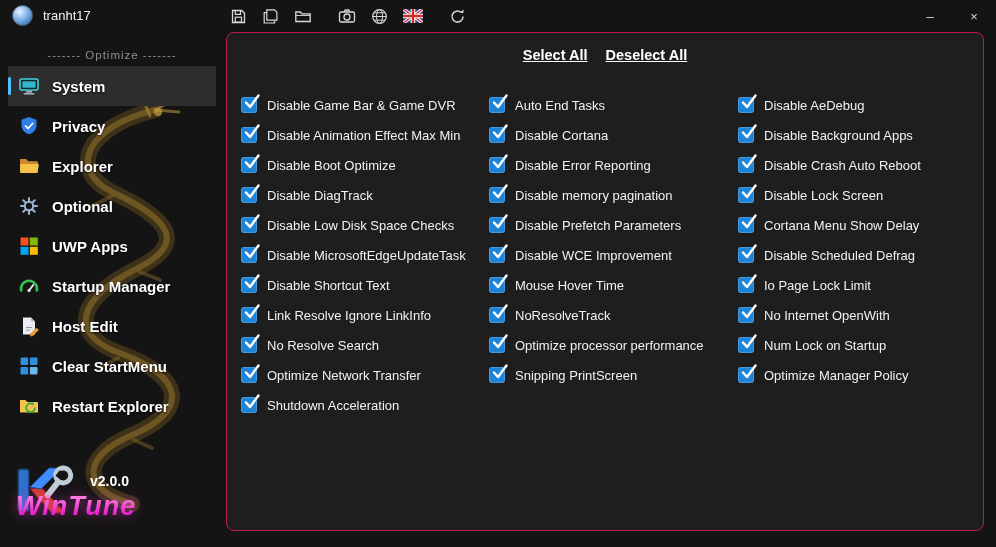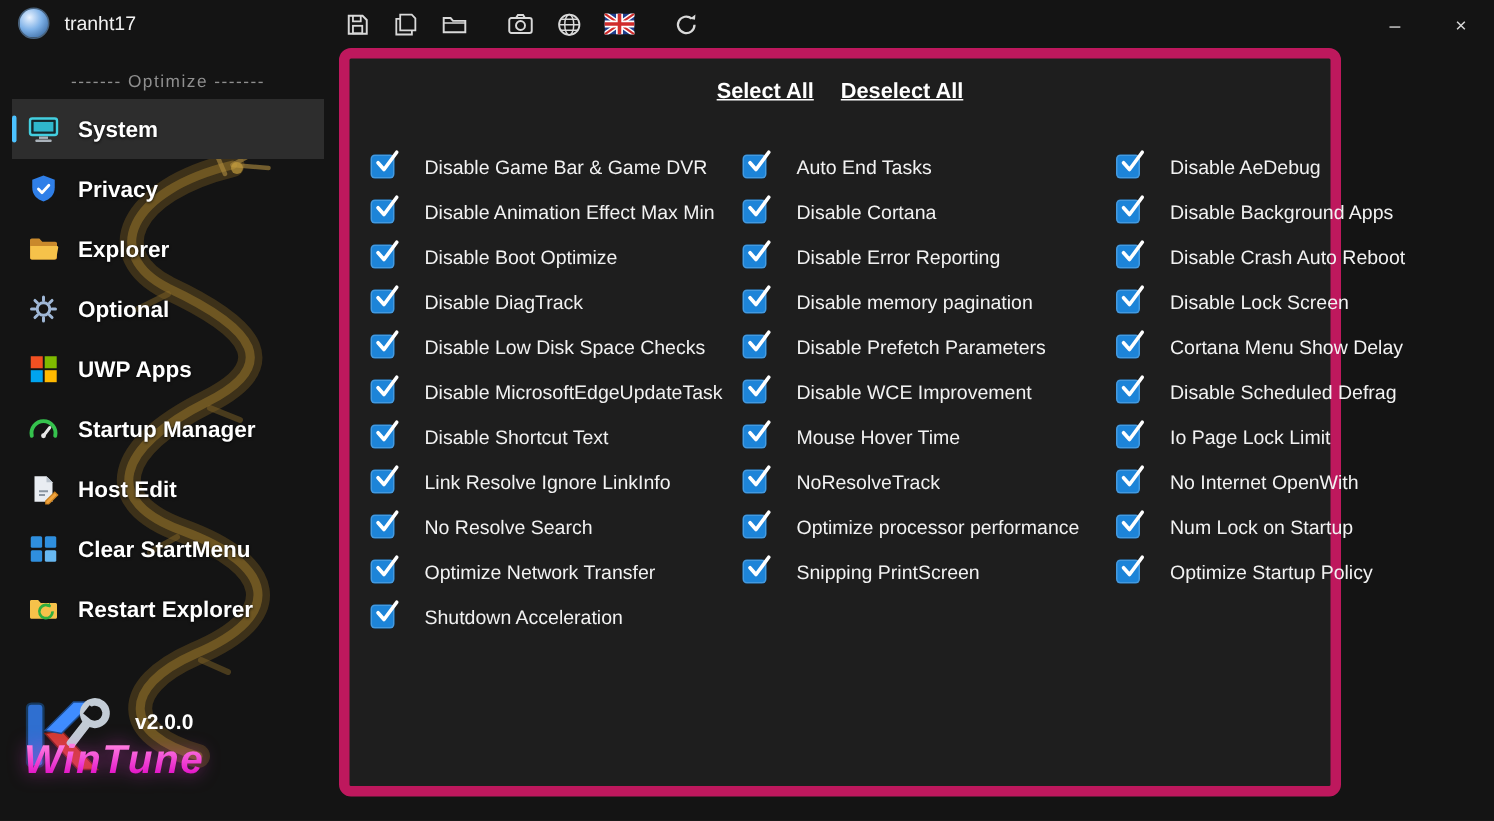--- a/index.html
+++ b/index.html
@@ -29,26 +29,26 @@
   .nav-ico{width:22px;height:22px;flex:0 0 22px;display:inline-flex;align-items:center;justify-content:center}
   .nav-label{font-size:15px;font-weight:700;color:#fff;text-shadow:0 1px 2px rgba(0,0,0,.85);white-space:nowrap}
   .side-footer{position:absolute;left:10px;bottom:8px;width:210px;height:76px;z-index:2}
   .logo{position:absolute;left:2px;top:-2px}
   .version{position:absolute;left:80px;top:10px;font-size:14px;font-weight:600;color:#fff}
   .brand{position:absolute;left:6px;top:28px;font-size:27px;font-style:italic;font-weight:800;letter-spacing:1px;
          background:linear-gradient(180deg,#ff7ae0 20%,#e316c8 80%);-webkit-background-clip:text;background-clip:text;
          color:#f03cd8;-webkit-text-fill-color:transparent;filter:drop-shadow(0 0 6px rgba(240,60,216,.55))}
 
   
-  .panel{position:absolute;left:226px;top:32px;width:668px;height:499px;background:#1e1e1e;border:7px solid #be185d;border-radius:8px;z-index:2}
+  .panel{position:absolute;left:226px;top:32px;width:758px;height:499px;background:#1e1e1e;border:1px solid #be185d;border-radius:8px;z-index:2}
   .sel-row{position:absolute;top:14px;left:0;width:100%;display:flex;justify-content:center;gap:18px}
   .sel-link{color:#fff;font-size:14.5px;font-weight:600;text-decoration:underline;cursor:pointer}
   .col{position:absolute;top:57px;width:248px;display:flex;flex-direction:column}
   .col1{left:14px}.col2{left:262px}.col3{left:511px}
-  .chk-row{height:30px;display:flex;align-items:center;gap:20px;cursor:pointer}
+  .chk-row{height:30px;display:flex;align-items:center;gap:10px;cursor:pointer}
   .chk{position:relative;width:16px;height:16px;border-radius:3px;background:var(--accent,#1d84d8);flex:0 0 16px;box-shadow:inset 0 0 0 1px rgba(255,255,255,.18)}
   .chk svg{position:absolute;left:1px;top:-4px}
   .chk-label{font-size:13px;color:#f2f2f2;white-space:nowrap}
 </style>
 </head>
 <body>
 
 <div class="titlebar">
   <div class="user-chip">
     <span class="avatar"></span>
@@ -482,16 +482,16 @@
           </svg>
         </span>
         <span class="chk-label">Num Lock on Startup</span>
       </div>
       <div class="chk-row">
         <span class="chk">
           <svg width="19" height="19" viewBox="0 0 19 19">
             <path d="M4 9.5 L8 14 L16.5 2.5" fill="none" stroke="#fff" stroke-width="2.4" stroke-linecap="round" stroke-linejoin="round"></path>
           </svg>
         </span>
-        <span class="chk-label">Optimize Startup Policy</span>
+        <span class="chk-label">Optimize Manager Policy</span>
       </div>
     </div>
 </div>
 
 </body></html>

